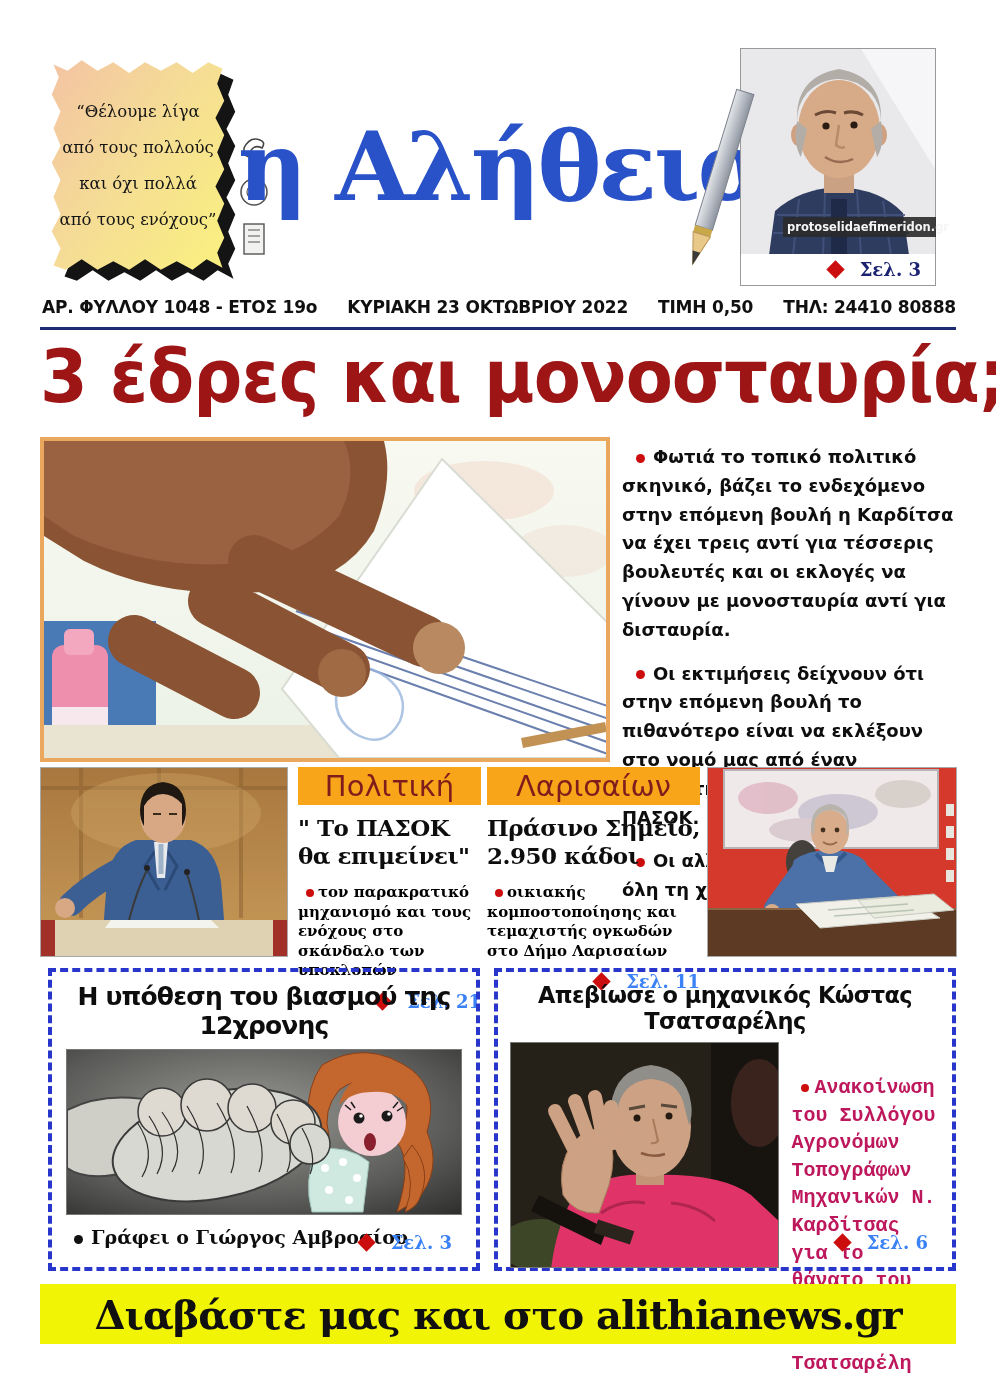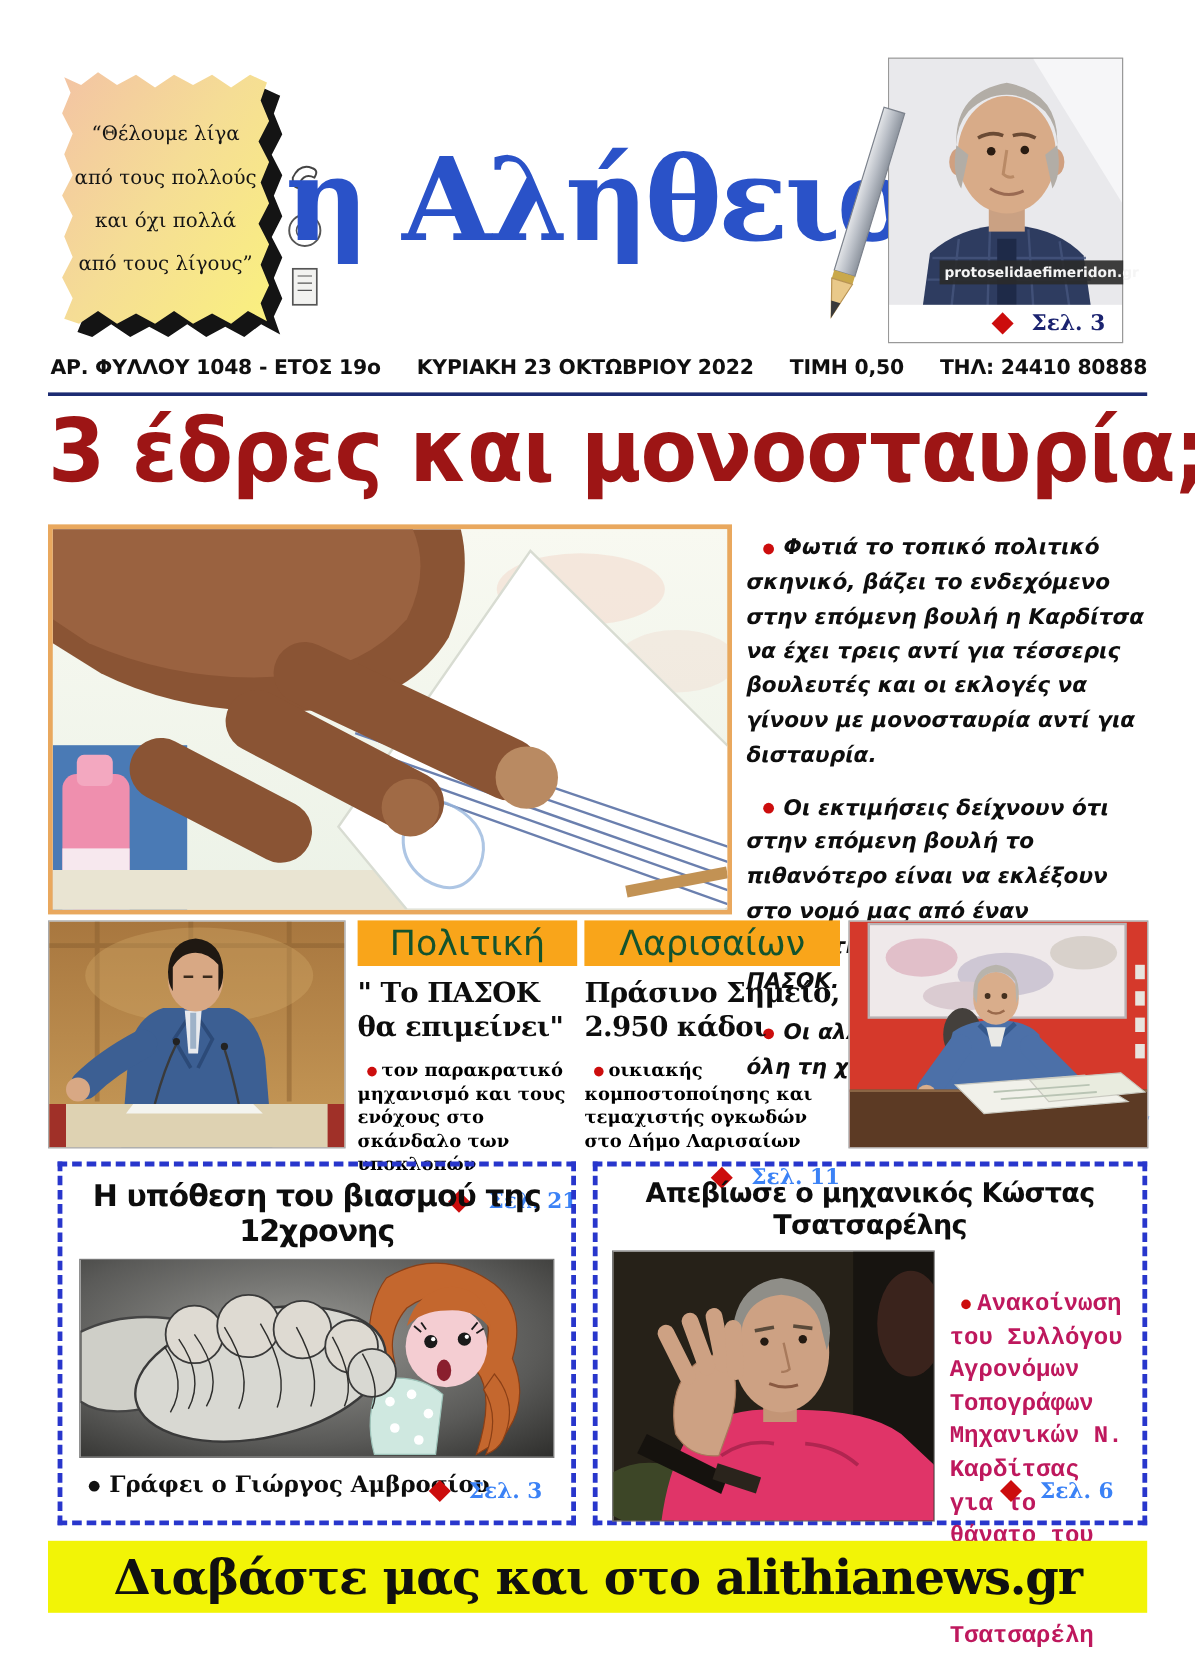--- a/index.html
+++ b/index.html
@@ -26,36 +26,36 @@
 
   
   .dateline{position:absolute;left:42px;top:297px;width:914px;display:flex;justify-content:space-between;font-weight:bold;font-size:17px;color:#101010;letter-spacing:-0.2px;}
   .rule{position:absolute;left:40px;top:327px;width:916px;height:3px;background:#1c2b72;}
 
   
   .main-headline{position:absolute;left:40px;top:334px;width:916px;font-size:73px;font-weight:bold;color:#9d1515;letter-spacing:-1px;white-space:nowrap;transform:scaleX(.94);transform-origin:left center;}
 
   
   .ballot-frame{position:absolute;left:40px;top:437px;width:570px;height:325px;border:4px solid #e9a85e;background:#f6f7ef;}
-  .main-story{position:absolute;left:622px;top:443px;width:336px;font-style:italic;}
+  .main-story{position:absolute;left:622px;top:443px;width:336px;}
   .story-p{font-size:18px;font-weight:bold;line-height:1.6;color:#0e0e0e;margin:0 0 15px 0;text-indent:14px;}
   .dot{display:inline-block;width:9px;height:9px;border-radius:50%;background:#cc0d0d;margin-right:8px;vertical-align:middle;}
   .dot.black{background:#111;}
   .page-ref{display:flex;align-items:center;justify-content:flex-end;gap:18px;}
   .page-ref .label{font-family:"DejaVu Serif",serif;font-weight:bold;font-size:18px;color:#3b82f6;}
   .diamond{width:13px;height:13px;background:#cc0d0d;transform:rotate(45deg);}
 
   
   .photo-box{position:absolute;border:1px solid #aaa;background:#ddd;}
   .photo-parliament{left:40px;top:767px;width:248px;height:190px;}
   .photo-desk{left:707px;top:767px;width:250px;height:190px;}
   .col{position:absolute;top:767px;}
   .col-politics{left:298px;width:183px;}
   .col-region{left:487px;width:213px;}
-  .section-bar{background:#f9a51a;height:38px;display:flex;align-items:center;justify-content:center;font-size:29px;color:#14532d;font-weight:400;}
+  .section-bar{background:#f9a51a;height:38px;display:flex;align-items:center;justify-content:center;font-size:29px;color:#7f1d1d;font-weight:400;}
   .col-headline{font-family:"DejaVu Serif",serif;font-weight:bold;font-size:23px;line-height:1.22;color:#0d0d0d;margin-top:9px;letter-spacing:-0.5px;}
   .col-bullet{font-family:"DejaVu Serif",serif;font-weight:bold;font-size:15px;line-height:1.3;margin-top:13px;text-indent:8px;}
   .col-ref{margin-top:10px;}
 
   
   .box-left{position:absolute;left:48px;top:968px;width:432px;height:303px;border:4px dashed #2836cc;padding:8px 14px;}
   .box-right{position:absolute;left:494px;top:968px;width:462px;height:303px;border:4px dashed #2836cc;padding:6px 12px;}
   .box-headline{text-align:center;font-weight:bold;color:#0d0d0d;}
   .box-left .box-headline{font-size:25px;letter-spacing:-0.8px;margin-top:2px;}
   .box-right .box-headline{font-size:22.5px;letter-spacing:-0.6px;margin-top:4px;}
@@ -72,21 +72,21 @@
 <body>
 
 <div class="page">
 
   <div class="quote-wrap">
     <div class="quote-shadow"></div>
     <div class="quote-paper">
       <div>“Θέλουμε λίγα</div>
       <div>από τους πολλούς</div>
       <div>και όχι πολλά</div>
-      <div>από τους λίγους”</div>
+      <div>από τους ενόχους”</div>
     </div>
   </div>
 
   <svg class="stamps" width="40" height="132">
     <path d="M10,18 q6,-12 16,-8 q6,2 2,8 q-8,-4 -12,4 l10,2 q-10,6 -16,0 Z" fill="none" stroke="#444" stroke-width="1.6"></path>
     <circle cx="20" cy="62" r="13" fill="none" stroke="#555" stroke-width="1.6"></circle>
     <circle cx="20" cy="62" r="7" fill="none" stroke="#555" stroke-width="1.2"></circle>
     <rect x="10" y="94" width="20" height="30" fill="#f2f2f0" stroke="#555" stroke-width="1.4"></rect>
     <line x1="14" y1="100" x2="26" y2="100" stroke="#555" stroke-width="1"></line>
     <line x1="14" y1="106" x2="26" y2="106" stroke="#555" stroke-width="1"></line>

